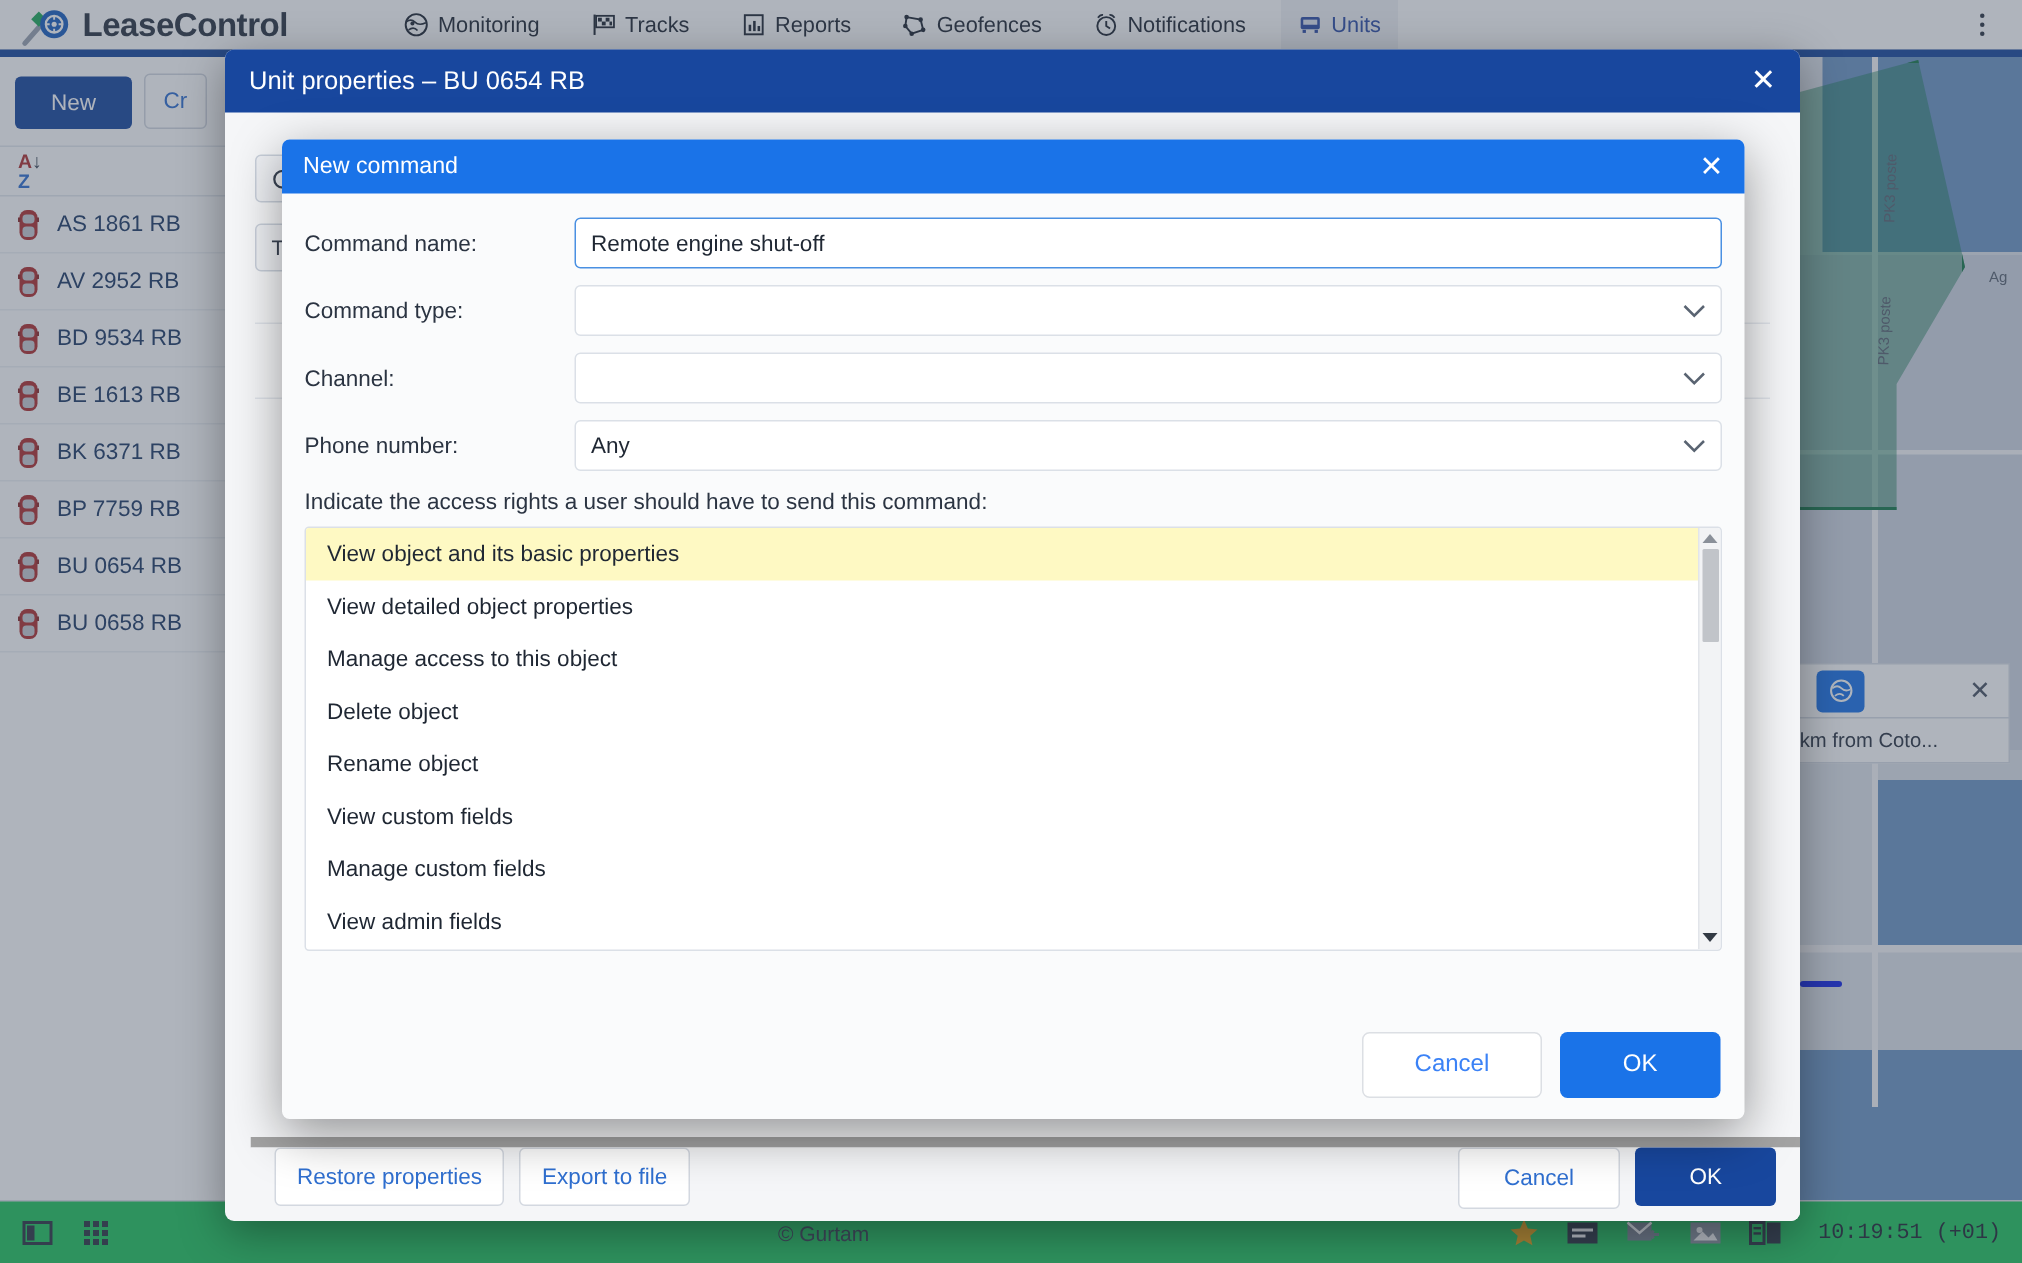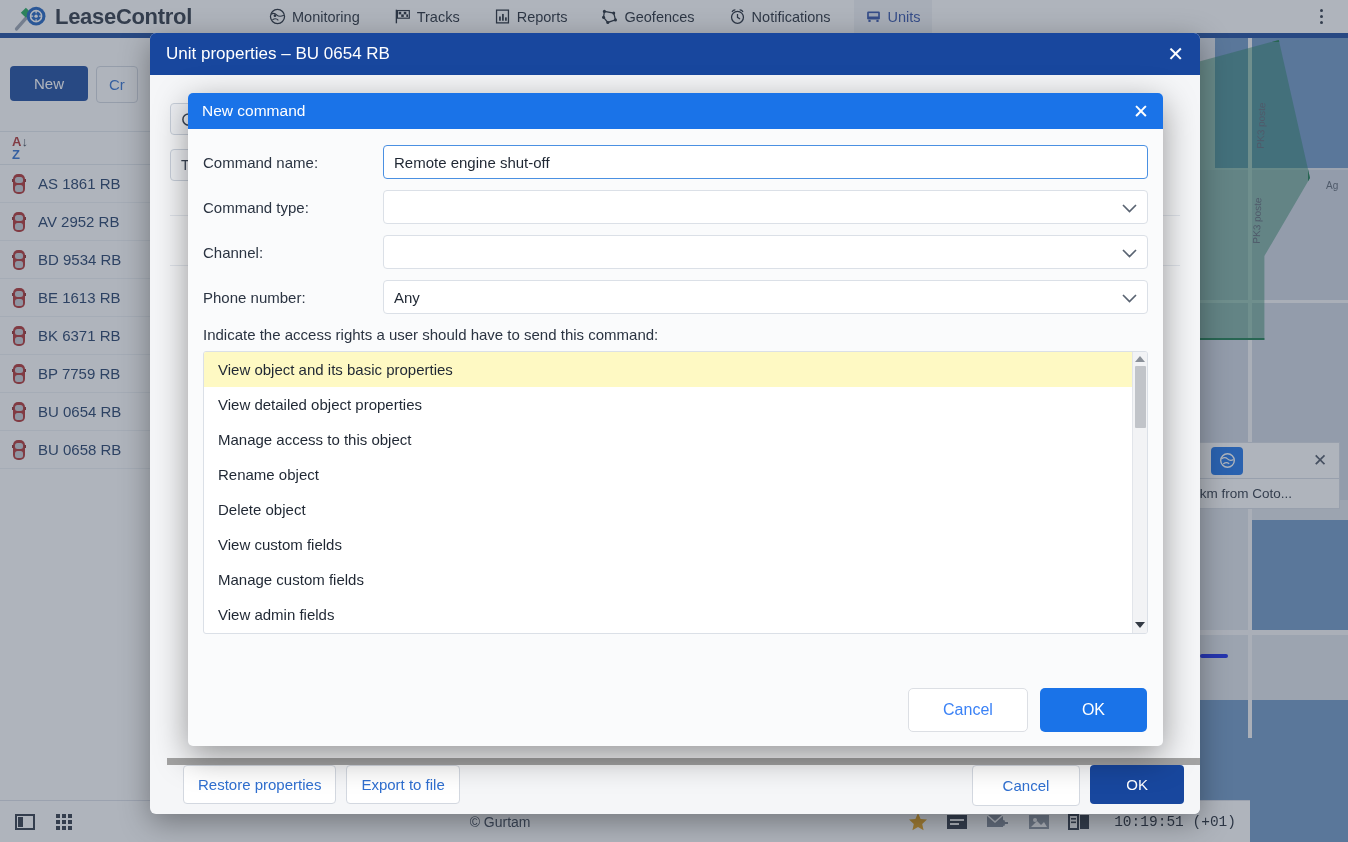--- a/index.html
+++ b/index.html
@@ -39,21 +39,21 @@
   .kebab { width: 34px; height: 33px; display: flex; flex-direction: column;
     align-items: center; justify-content: center; gap: 3px; cursor: pointer; margin-right: 10px; }
   .kebab i { width: 3px; height: 3px; background: #2b3442; border-radius: 50%; display: block; }
   .nav-underline { position: absolute; top: 33px; left: 0; width: 1348px; height: 5px; background: #18479e; z-index: 20; }
 
   
   .leftpanel {
     position: absolute; top: 38px; left: 0; width: 190px; bottom: 42px;
     background: #fff; border-right: 1px solid #dde1e8; z-index: 10;
   }
-  .lp-toolbar { display: flex; gap: 8px; align-items: flex-start; padding: 28px 10px; }
+  .lp-toolbar { display: flex; gap: 8px; align-items: flex-end; padding: 11px 10px; }
   .btn-new {
     background: #18479e; color: #fff; border: none; border-radius: 4px;
     font-size: 15px; padding: 9px 24px; cursor: pointer; font-family: inherit;
   }
   .btn-create {
     background: #fff; color: #2f6fd0; border: 1px solid #d3d8e0; border-radius: 4px;
     font-size: 15px; padding: 9px 12px; cursor: pointer; font-family: inherit;
     white-space: nowrap; overflow: hidden;
   }
   .lp-sortrow { border-top: 1px solid #e4e8ee; border-bottom: 1px solid #e4e8ee;
@@ -164,22 +164,22 @@
     background: #fff; color: #3b82f6; border: 1px solid #dcdfe4; border-radius: 5px;
     font-size: 16px; padding: 12px 34px; cursor: pointer; font-family: inherit;
   }
   .btn-ok-l {
     background: #1a73e8; color: #fff; border: none; border-radius: 5px;
     font-size: 16px; padding: 13px 42px; cursor: pointer; font-family: inherit;
   }
 
   
   .statusbar {
-    position: absolute; left: 0; bottom: 0; width: 1250px; height: 42px;
-    background: #ffffff; border-top: 1px solid #dde1e8; display: flex;
+    position: absolute; left: 0; bottom: 0; width: 1348px; height: 42px;
+    background: #22c55e; border-top: 1px solid #dde1e8; display: flex;
     align-items: center; padding: 0 14px; z-index: 15;
   }
   .sb-icon { display: flex; align-items: center; justify-content: center; cursor: pointer; margin-right: 18px; }
   .sb-mid { flex: 1; text-align: center; font-size: 14px; color: #3a4454; }
   .sb-right { display: flex; align-items: center; gap: 18px; }
   .sb-time { font-size: 14.5px; color: #1f2733; margin-left: 6px; font-family: Liberation Mono, monospace; }
 </style>
 </head>
 <body>
 
@@ -560,22 +560,22 @@
         </div>
       </div>
 
       <div class="hint">Indicate the access rights a user should have to send this command:</div>
 
       <div class="rights-box">
         <div class="rights-list" id="rights-list">
             <div class="right-item sel">View object and its basic properties</div>
             <div class="right-item">View detailed object properties</div>
             <div class="right-item">Manage access to this object</div>
+            <div class="right-item">Delete object</div>
             <div class="right-item">Rename object</div>
-            <div class="right-item">Delete object</div>
             <div class="right-item">View custom fields</div>
             <div class="right-item">Manage custom fields</div>
             <div class="right-item">View admin fields</div>
           </div>
         <div class="sbar">
           <div class="sb-arrow sb-up"></div>
           <div class="sb-thumb"></div>
           <div class="sb-arrow sb-dn"></div>
         </div>
       </div>

